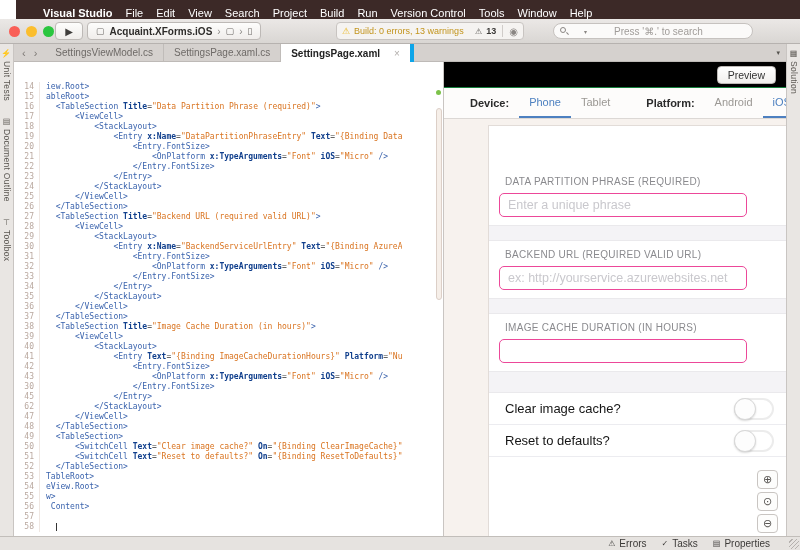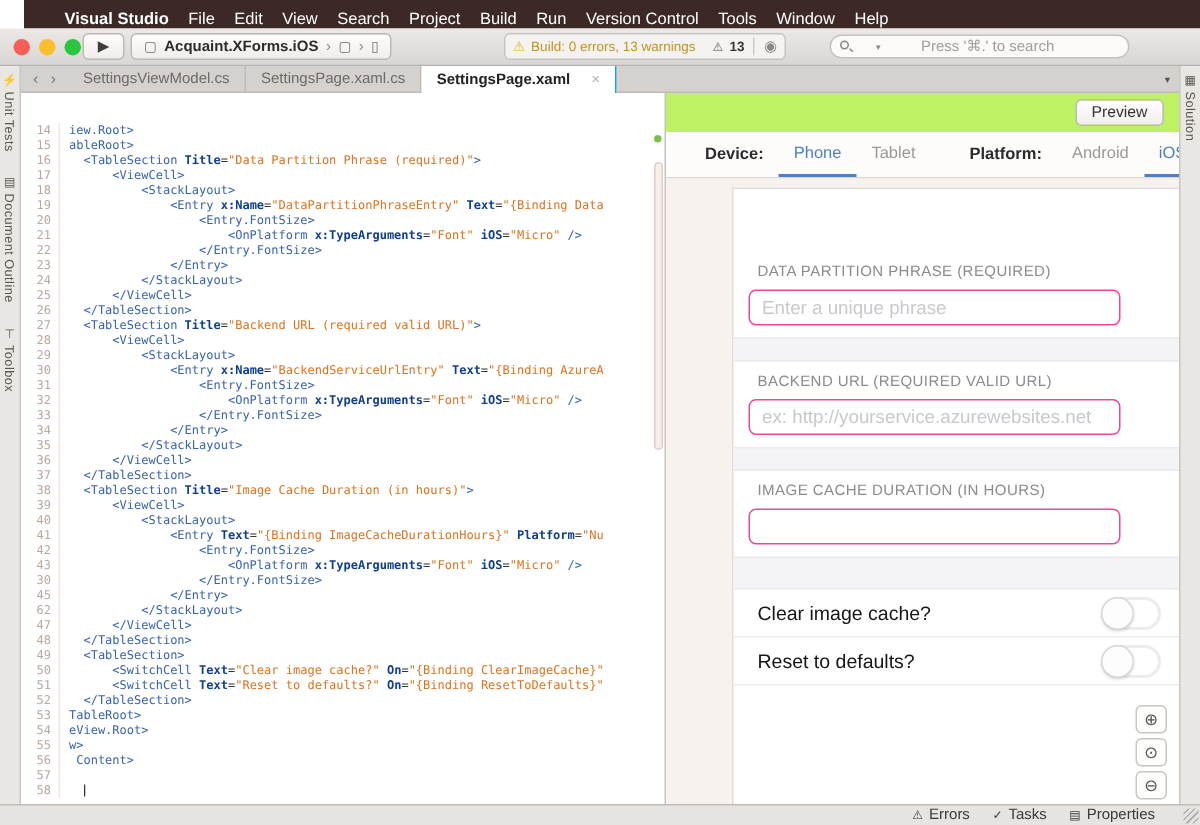--- a/index.html
+++ b/index.html
@@ -47,21 +47,21 @@
   .search-input { border:none; outline:none; background:transparent; font-size:10px; color:#333; width:150px;
                   font-family:"Liberation Sans", sans-serif; }
   .search-input::placeholder { color:#a09c99; }
 
   
   .tabbar { position:absolute; left:14px; right:14px; top:44px; height:18px; background:#d5d1ce;
             border-bottom:1px solid #bebab7; display:flex; align-items:stretch; }
   .navarrows { display:flex; align-items:center; gap:8px; padding:0 8px; color:#7d7975; font-size:11px; }
   .tab { display:flex; align-items:center; padding:0 10px; font-size:10px; color:#6e6a67;
          border-right:1px solid #c0bcb9; white-space:nowrap; }
-  .tab.active { background:#fff; color:#222; font-weight:bold; margin-bottom:-1px; border-right:1px solid #0ea5e9; }
+  .tab.active { background:#fff; color:#222; font-weight:bold; margin-bottom:-1px; border-right:4px solid #0ea5e9; }
   .tab-close { margin-left:14px; color:#b3afac; font-weight:normal; font-size:10px; }
   .panel-collapse { margin-left:auto; padding-right:6px; align-self:center; font-size:7px; color:#55524f; }
 
   
   .left-strip { position:absolute; left:0; top:44px; bottom:14px; width:14px; background:#e9e6e3;
                 border-right:1px solid #c9c5c2; display:flex; flex-direction:column; align-items:center; padding-top:5px; gap:16px; }
   .right-strip { position:absolute; right:0; top:44px; bottom:14px; width:14px; background:#e9e6e3;
                  border-left:1px solid #c9c5c2; display:flex; flex-direction:column; align-items:center; padding-top:5px; gap:16px; }
   .vtab { display:flex; flex-direction:column; align-items:center; gap:3px; }
   .vicon { font-size:8px; color:#5a5651; }
@@ -80,21 +80,21 @@
   .seg-p { color:#333; }
   .caret { display:inline-block; width:1px; height:8px; background:#333; margin-left:10px; vertical-align:middle; }
   .mini-scroll { position:absolute; right:0; top:0; bottom:0; width:9px; background:#fff; }
   .health-dot { position:absolute; right:2px; top:28px; width:5px; height:5px; border-radius:50%; background:#7cc24a; }
   .scroll-thumb { position:absolute; right:1px; top:46px; width:6px; height:192px; border:1px solid #dccfc7;
                   background:#f6efe9; border-radius:3px; }
 
   
   .preview { position:absolute; left:443px; right:14px; top:62px; bottom:14px; background:#f7f2ee;
              border-left:1px solid #c9c5c2; overflow:hidden; }
-  .pv-header { position:absolute; left:0; right:0; top:0; height:32px; background:#bef264; border-bottom:1px solid #15803d; }
+  .pv-header { position:absolute; left:0; right:0; top:0; height:32px; background:#000000; border-bottom:7px solid #15803d; }
   .preview-btn { position:absolute; right:10px; top:4px; height:18px; padding:0 10px; font-size:10.5px; color:#333;
                  border:1px solid #bdb9b6; border-radius:4px; background:linear-gradient(#fff,#f1efed);
                  font-family:"Liberation Sans", sans-serif; }
   .pv-devicebar { position:absolute; left:0; right:0; top:26px; height:31px; background:#fdfcfb;
                   border-bottom:1px solid #dcd8d5; display:flex; align-items:center; padding-left:26px; font-size:11px; }
   .bar-label { font-weight:bold; color:#2b2b2b; margin-right:10px; }
   .bar-label.plat { margin-left:26px; }
   .optgroup { display:flex; height:100%; }
   .opt { display:flex; align-items:center; padding:0 10px; color:#9b9894; border-bottom:2.5px solid transparent; }
   .opt.selected { color:#4d80c0; border-bottom-color:#4d80c0; }

